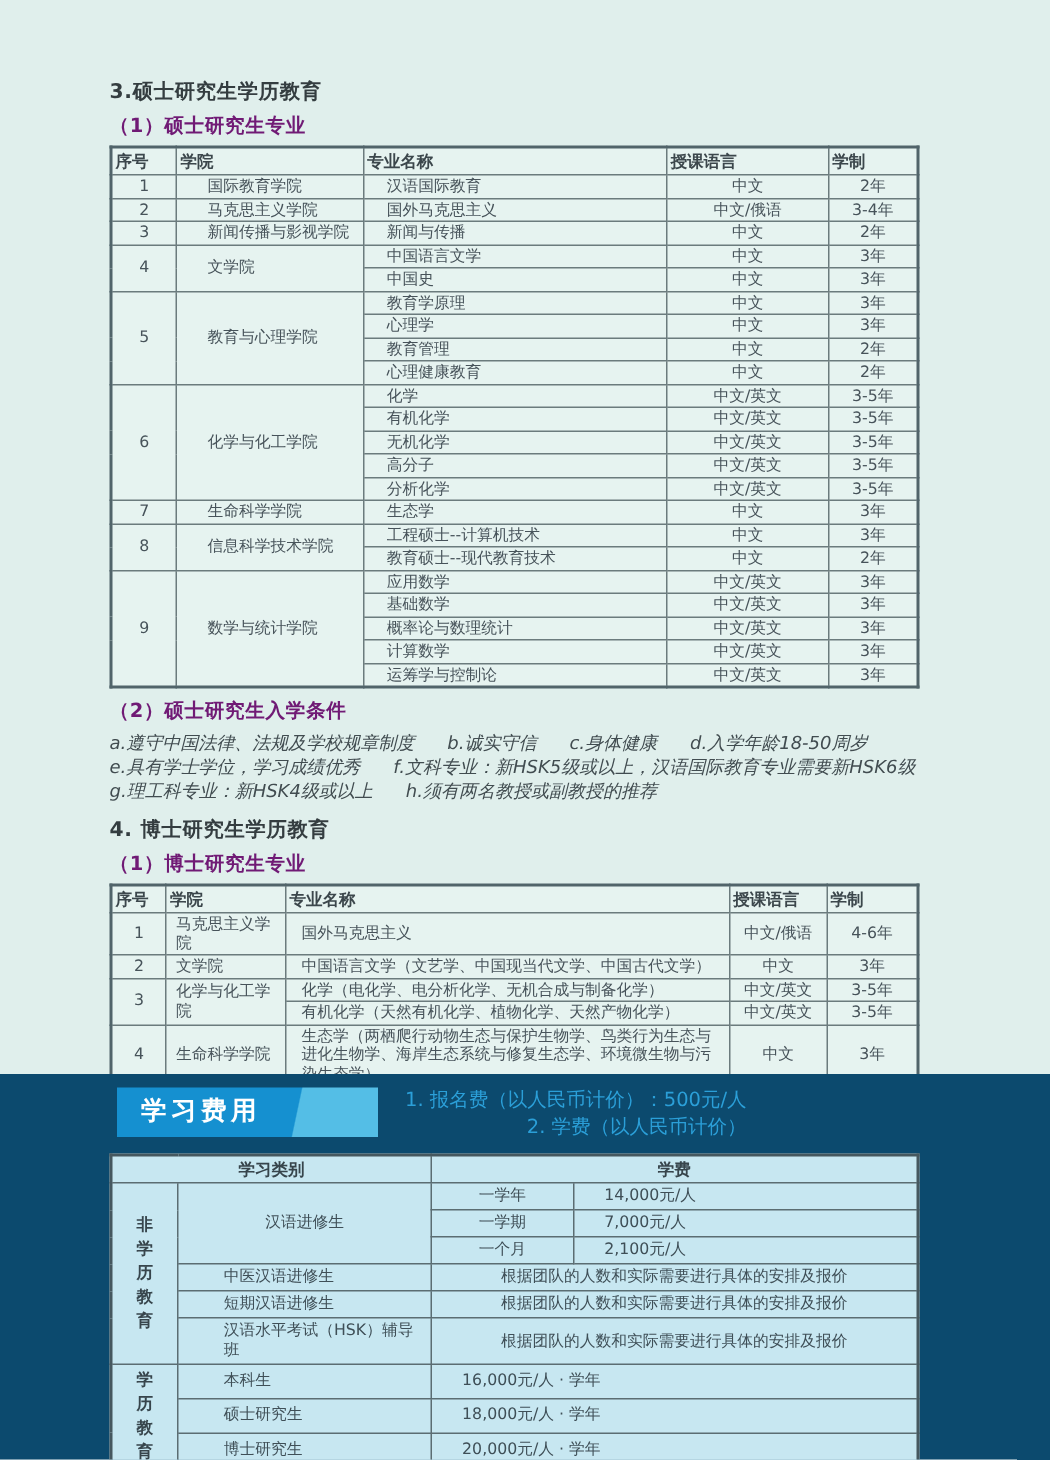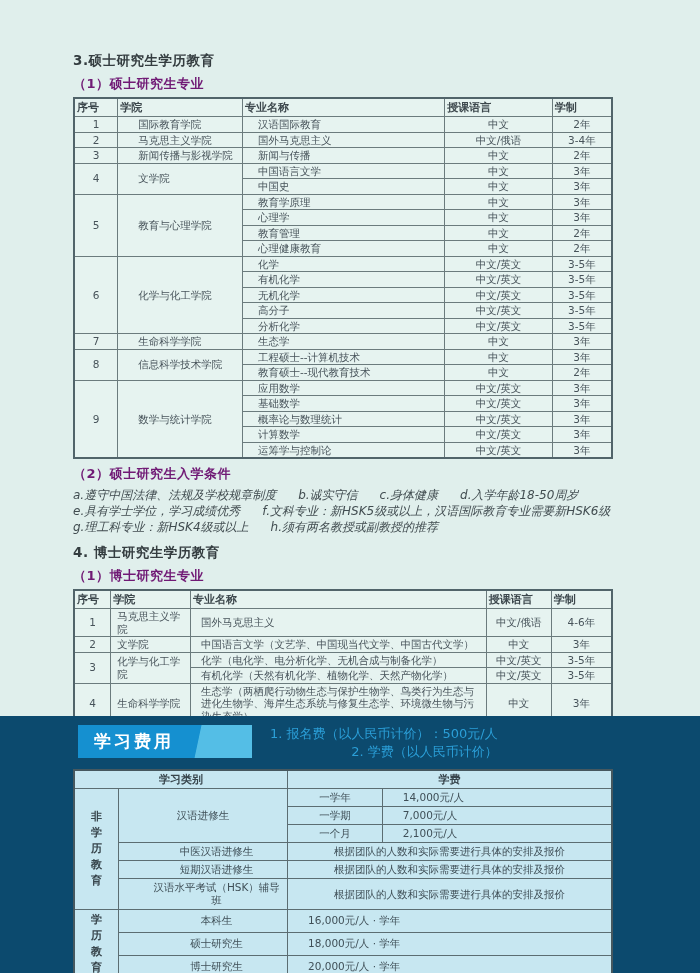--- a/index.html
+++ b/index.html
@@ -54,21 +54,21 @@
 
   table.fees{width:540px;margin-left:73px;border-collapse:collapse;table-layout:fixed;
     border:2px solid #46585f;background:#c7e7f1;}
   table.fees th,table.fees td{
     border:1px solid #5b6d72;color:#3f4f57;background:#c7e7f1;
     font-size:10.5px;line-height:13px;padding:2px 3px;overflow:hidden;
   }
   table.fees th{font-weight:bold;font-size:11px;text-align:center;color:#37454c;margin-left:11px;}
   table.fees td.ac{text-align:center;}
   table.fees td.pl{text-align:left;padding-left:20px;}
-  table.fees td.pl2{text-align:center;padding-left:30px;}
+  table.fees td.pl2{text-align:left;padding-left:30px;}
   .vlabel{width:13px;margin:0 auto;word-break:break-all;line-height:16px;
     font-weight:bold;text-align:center;font-size:11px;color:#37454c;}
 </style>
 </head>
 <body>
 
 <div class="page">
 
   <div class="sec-top">
 

